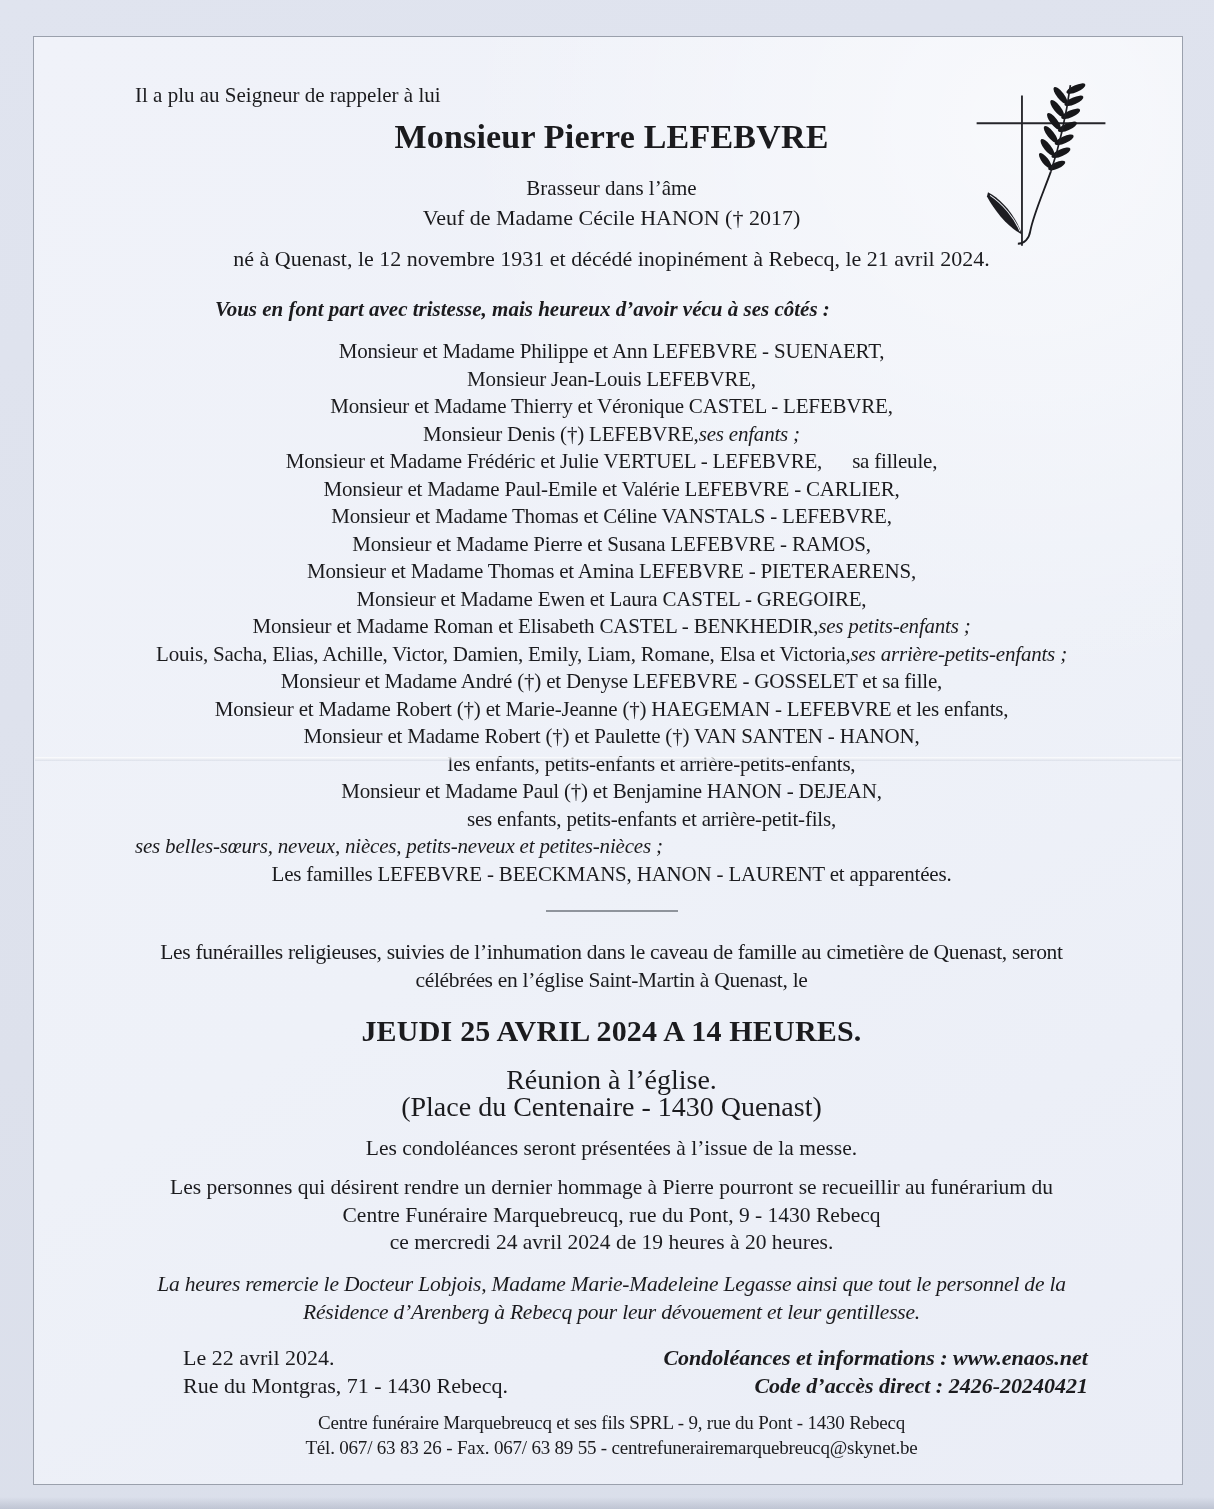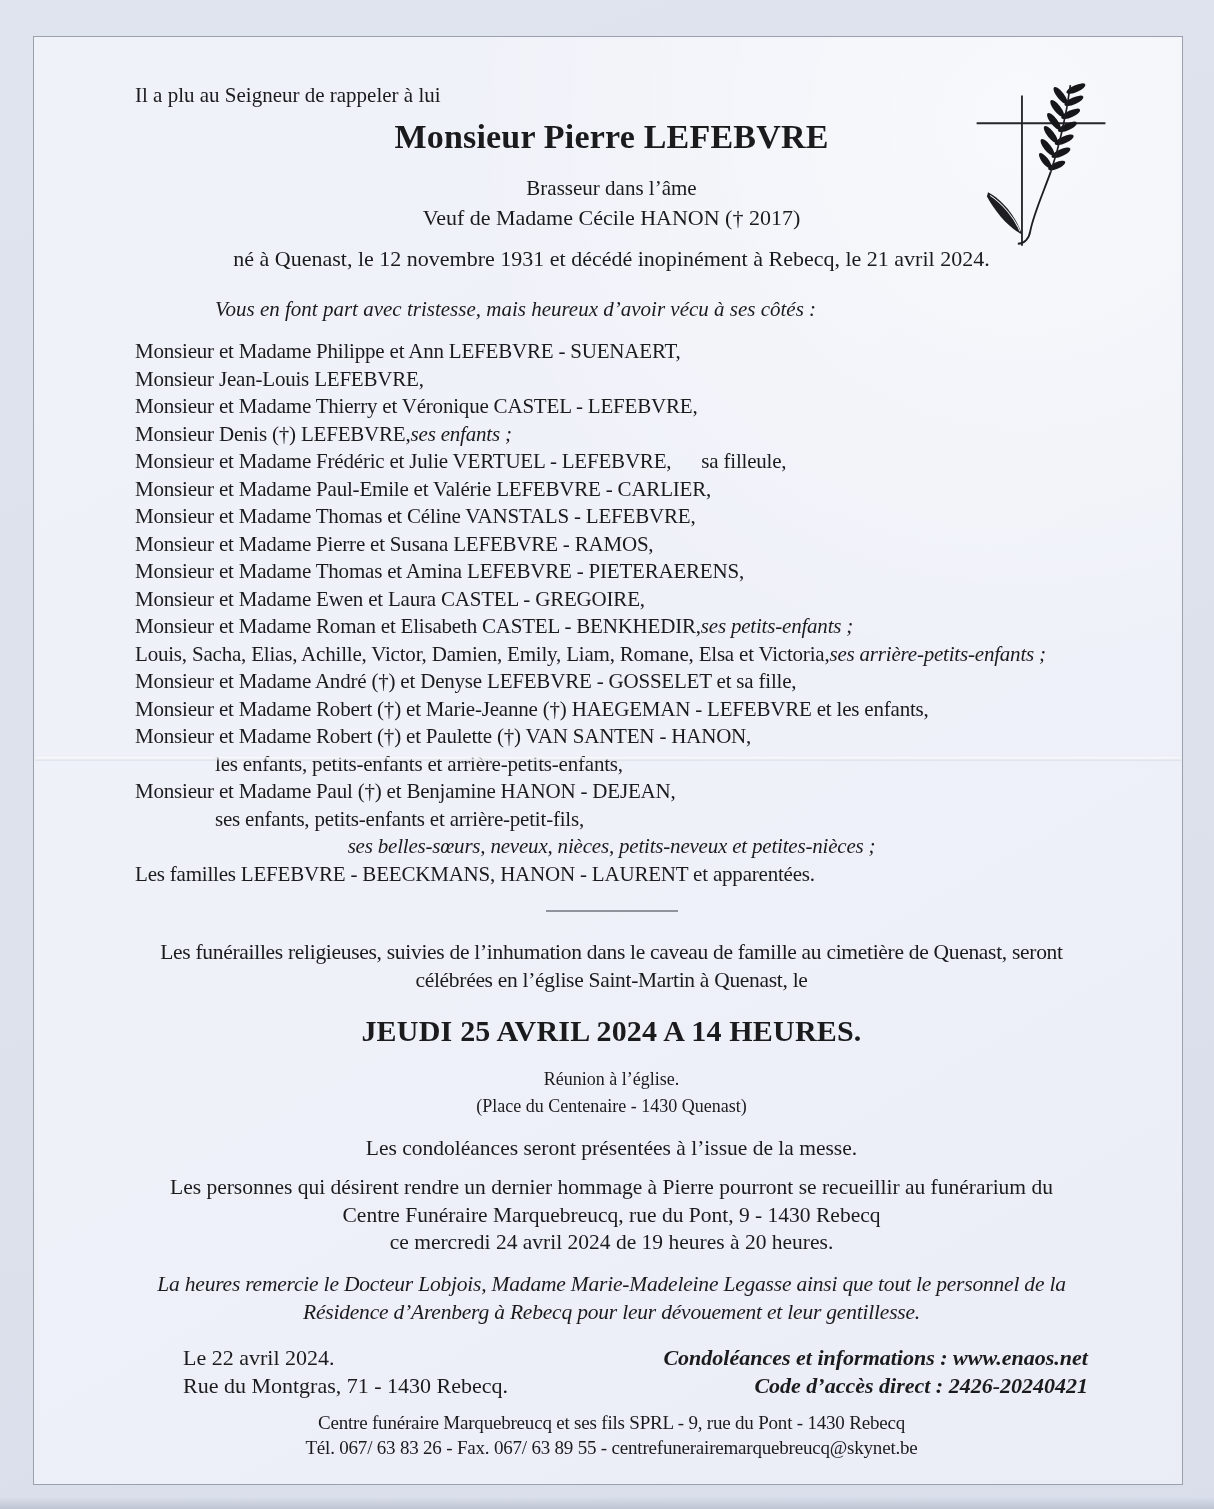--- a/index.html
+++ b/index.html
@@ -40,38 +40,38 @@
     background:linear-gradient(to bottom,rgba(255,255,255,.85),rgba(140,150,172,.18));
     pointer-events:none;
   }
   .line{white-space:nowrap;}
   .intro-line{font-size:21px;}
   .header{ text-align:center; }
   .name{font-size:34px;font-weight:bold;margin-top:10px;letter-spacing:.2px;}
   .sub1{font-size:21px;margin-top:20px;}
   .sub2{font-size:22px;margin-top:4px;}
   .life{font-size:22px;text-align:center;margin-top:15px;}
-  .announce{font-size:21px;font-style:italic;margin-top:25px;padding-left:80px;}
+  .announce{font-size:21px;font-style:italic;margin-top:25px;padding-left:80px;font-weight:bold;}
 
   .family{margin-top:16px;font-size:21px;letter-spacing:-0.2px;}
-  .frow{display:flex;justify-content:flex-start;align-items:baseline;line-height:27.5px;white-space:nowrap;}
+  .frow{display:flex;justify-content:center;align-items:baseline;line-height:27.5px;white-space:nowrap;}
   .frow .note{font-style:italic;}
   .frow.gap{}
   .frow.indent{padding-left:80px;}
-  .frow.right-only{justify-content:center;font-style:italic;}
+  .frow.right-only{justify-content:flex-start;font-style:italic;}
   .inline-note{margin-left:30px;}
 
   .divider{
     width:132px;height:0;border-top:2px solid var(--divider);
     margin:22px auto 0 auto;
   }
   .center{text-align:center;}
   .ceremony{margin-top:26px;font-size:21.5px;letter-spacing:-0.3px;line-height:28px;}
   .datetime{font-size:30px;font-weight:bold;margin-top:20px;letter-spacing:.2px;}
-  .meeting{margin-top:18px;font-size:18px;line-height:27px;font-family:Liberation Serif, serif;}
+  .meeting{margin-top:18px;font-size:28px;line-height:27px;font-family:Liberation Serif, serif;}
   .condolences{margin-top:16px;font-size:21.5px;}
   .visitation{margin-top:13px;font-size:21.5px;line-height:27.5px;}
   .thanks{margin-top:13px;font-size:21.5px;font-style:italic;line-height:28.5px;letter-spacing:-0.2px;}
   .addr-row{display:flex;justify-content:space-between;margin-top:17px;font-size:22px;line-height:28.5px;margin-left:48px;}
   .addr-left{text-align:left;}
   .addr-right{text-align:right;font-weight:bold;font-style:italic;}
   .fhome{margin-top:9px;font-size:19px;line-height:25px;letter-spacing:-0.2px;}
 
   .emblem{position:absolute;top:44px;right:72px;width:140px;height:170px;}
 </style>

